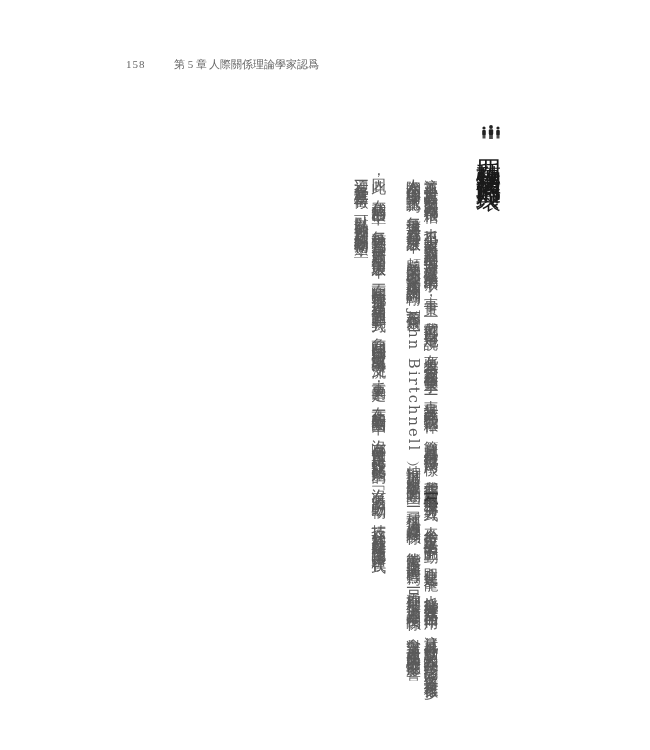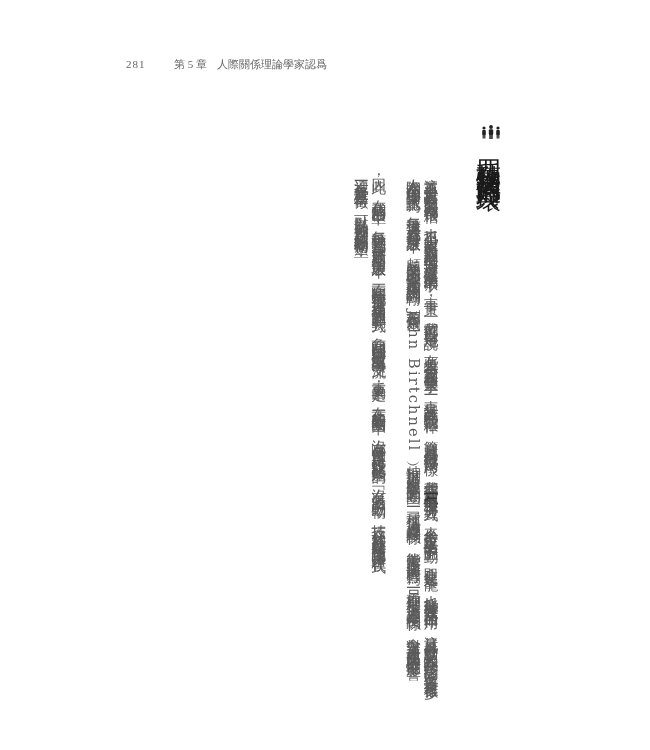--- a/index.html
+++ b/index.html
@@ -5,41 +5,41 @@
   html, body { margin: 0; padding: 0; }
   body {
     width: 650px; height: 750px; background: #ffffff; position: relative; overflow: hidden;
     font-family: "DejaVu Serif", "Liberation Serif", serif; color: #555;
   }
   .running-head {
     position: absolute; top: 57px; left: 126px; font-size: 11px; color: #666;
     font-family: "Liberation Serif", "DejaVu Serif", serif; white-space: nowrap;
   }
   .running-head .pn { display: inline-block; width: 48px; letter-spacing: 1px; }
-  .running-head .ch { margin-right: 10px; }
+  .running-head .ch { margin-right: 2px; }
   .title {
     position: absolute; left: 475px; top: 140px;
     writing-mode: vertical-rl; font-size: 25px; line-height: 26px; color: #1a1a1a;
     letter-spacing: 3px; font-family: "DejaVu Serif", serif; white-space: nowrap;
   }
   .people-icon { position: absolute; left: 480px; top: 125px; width: 22px; height: 14px; }
   .body-text {
     position: absolute; left: 110px; top: 138px; width: 330px; height: 580px;
     writing-mode: vertical-rl; font-size: 14.6px; line-height: 17.4px; letter-spacing: 2.1px;
     color: #5a5a5a; font-family: "DejaVu Serif", serif; text-align: justify;
   }
   .body-text p { margin: 0; text-indent: 2em; }
   .body-text p.gap { margin-left: 17.4px; }
   .bold { font-weight: bold; color: #333; }
 </style>
 </head>
 <body>
 
 <div class="running-head">
-  <span class="pn">281</span><span class="ch">第 5 章</span><span>人際關係理論學家認爲</span>
+  <span class="pn">158</span><span class="ch">第 5 章</span><span>人際關係理論學家認爲</span>
 </div>
 
 <svg class="people-icon" viewBox="0 0 22 14">
   <g fill="#222">
     <circle cx="4" cy="3" r="1.6"></circle>
       <rect x="2.2" y="5" width="3.6" height="5" rx="1"></rect>
       <rect x="2.6" y="9" width="1.2" height="4.5"></rect>
       <rect x="4.2" y="9" width="1.2" height="4.5"></rect>
     <circle cx="11" cy="2" r="1.9"></circle>
       <rect x="8.8" y="4.3" width="4.4" height="5.7" rx="1.2"></rect>

